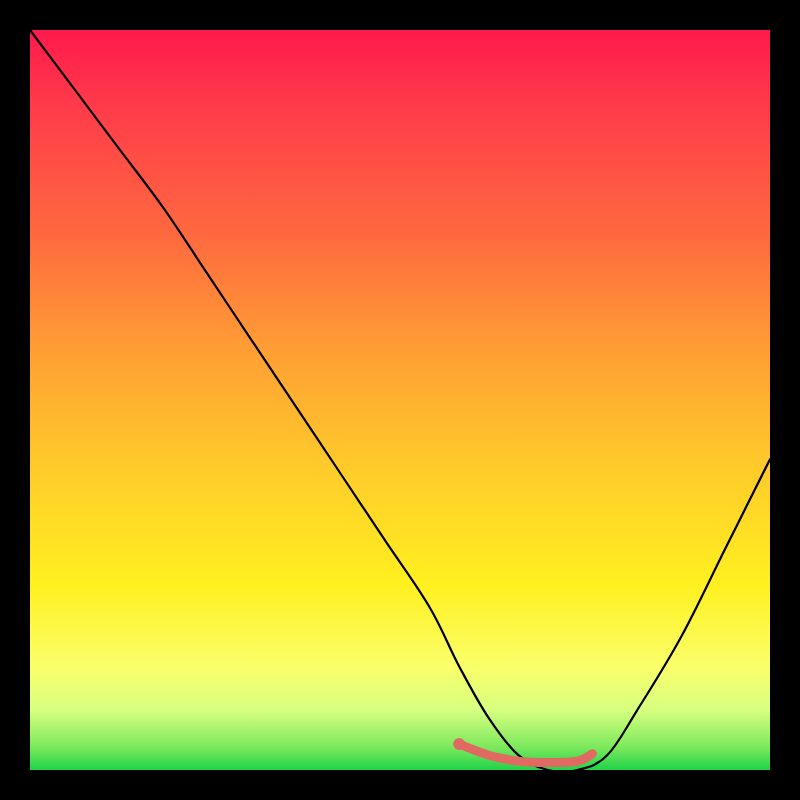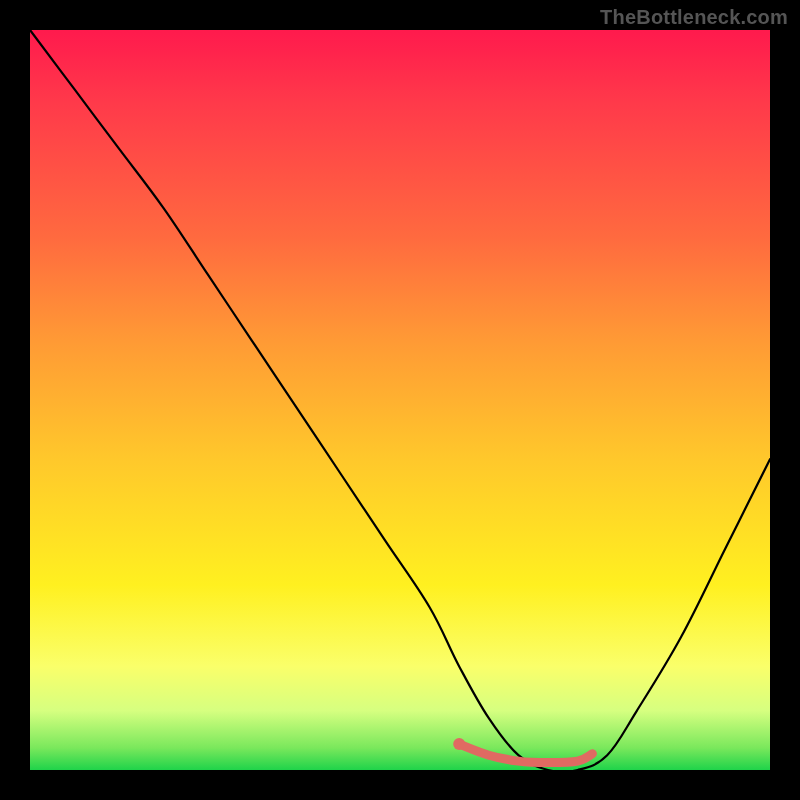--- a/index.html
+++ b/index.html
@@ -55,21 +55,20 @@
     width: 740px;
     height: 740px;
     overflow: visible;
   }
 </style>
 </head>
 <body>
 
 <div class="frame">
 
-  <div class="watermark">TheBottleneck.com</div>
 
   <div class="plot-area">
     <svg class="curve" viewBox="0 0 740 740" preserveAspectRatio="none">
       <path id="main-curve" fill="none" stroke="#000" stroke-width="2.2" stroke-linecap="round" stroke-linejoin="round" d="M 0.0 0.0 C 8.0 10.7, 28.4 37.9, 44.4 59.2 C 60.4 80.5, 72.8 97.1, 88.8 118.4 C 104.8 139.7, 117.2 155.0, 133.2 177.6 C 149.2 200.2, 161.6 220.2, 177.6 244.2 C 193.6 268.2, 206.0 286.8, 222.0 310.8 C 238.0 334.8, 250.4 353.4, 266.4 377.4 C 282.4 401.4, 294.8 420.0, 310.8 444.0 C 326.8 468.0, 339.2 486.6, 355.2 510.6 C 371.2 534.6, 386.3 554.6, 399.6 577.2 C 412.9 599.8, 418.5 616.4, 429.2 636.4 C 439.9 656.4, 448.1 672.2, 458.8 688.2 C 469.5 704.2, 477.7 715.9, 488.4 725.2 C 499.1 734.5, 507.3 737.3, 518.0 740.0 C 528.7 742.7, 536.9 742.7, 547.6 740.0 C 558.3 737.3, 566.5 735.9, 577.2 725.2 C 587.9 714.5, 593.5 702.1, 606.8 680.8 C 620.1 659.5, 635.2 636.1, 651.2 606.8 C 667.2 577.5, 679.6 550.0, 695.6 518.0 C 711.6 486.0, 732.0 445.2, 740.0 429.2"></path>
       <path id="highlight-curve" fill="none" stroke="#e06a62" stroke-width="9" stroke-linecap="round" stroke-linejoin="round" d="M 429.2 714.1 C 434.5 716.1, 448.1 722.1, 458.8 725.2 C 469.5 728.3, 477.7 729.8, 488.4 731.1 C 499.1 732.5, 507.3 732.6, 518.0 732.6 C 528.7 732.6, 539.6 732.7, 547.6 731.1 C 555.6 729.5, 559.7 725.1, 562.4 723.7"></path>
       <circle id="highlight-dot" r="6" fill="#e06a62" cx="429.2" cy="714.1"></circle>
     </svg>
   </div>
 
 </div>

